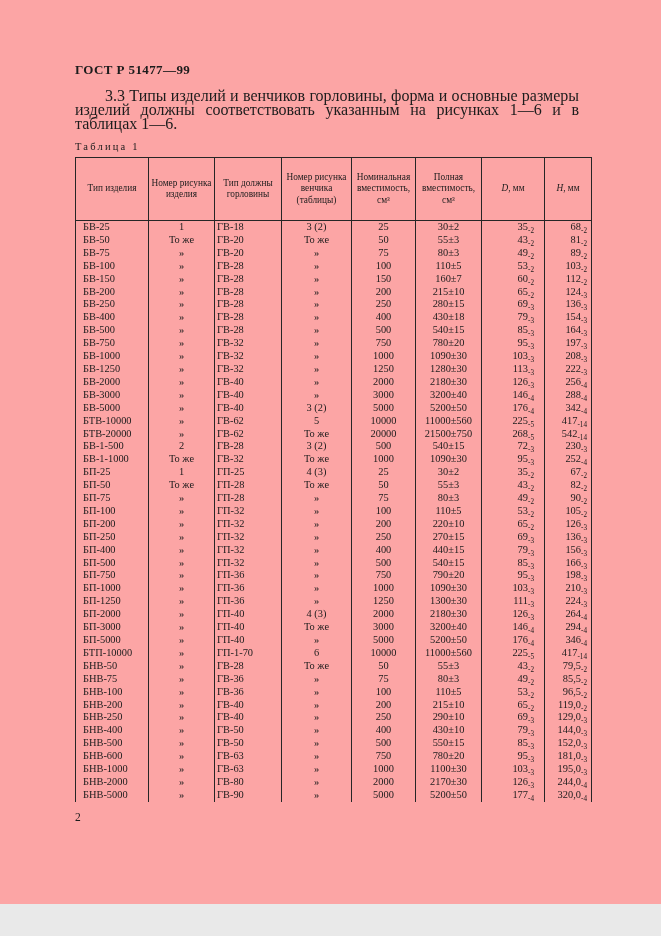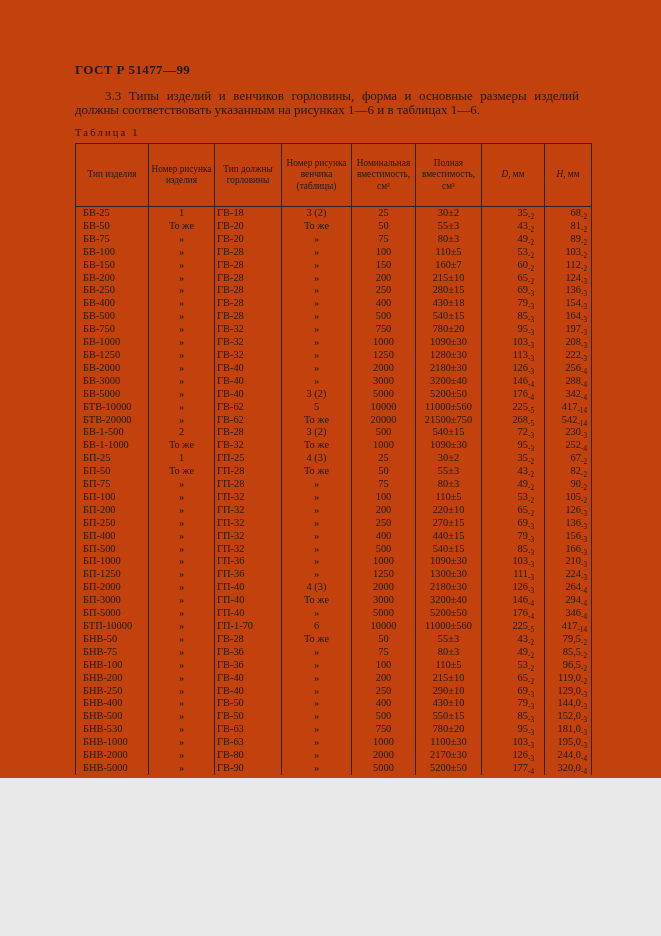--- a/index.html
+++ b/index.html
@@ -1,31 +1,31 @@
 <!DOCTYPE html>
 <html><head>
 <meta charset="utf-8">
 <style>
   html,body{margin:0;padding:0;background:#e9e9e9;}
   .page{
     position:relative;
-    width:661px;height:778px;
-    background:#c2410c;
+    width:661px;height:904px;
+    background:#fca5a5;
     box-sizing:border-box;
     padding:62px 70px 0 75px;
     font-family:"Liberation Serif","DejaVu Serif",serif;
     color:#1c1c1c;
     overflow:hidden;
   }
   .doc-number{
     font-size:13px;font-weight:bold;letter-spacing:0.4px;
   }
   .section-para{
     margin:11px 12px 0 0;
-    font-size:13px;line-height:14px;
+    font-size:16px;line-height:14px;
     text-align:justify;text-indent:30px;font-family:Liberation Serif, serif;
   }
   .table-label{
     margin-top:10px;
     font-size:10.5px;letter-spacing:2.2px;
   }
   table.gost{
     margin-top:5px;
     width:516px;
     border-collapse:collapse;
@@ -362,20 +362,30 @@
           <td class="c0">БП-500</td>
           <td class="c1">»</td>
           <td class="c2">ГП-32</td>
           <td class="c3">»</td>
           <td class="c4">500</td>
           <td class="c5">540±15</td>
           <td class="c6">85<sub>-3</sub></td>
           <td class="c7">166<sub>-3</sub></td>
         </tr>
         <tr>
+          <td class="c0">БП-750</td>
+          <td class="c1">»</td>
+          <td class="c2">ГП-36</td>
+          <td class="c3">»</td>
+          <td class="c4">750</td>
+          <td class="c5">790±20</td>
+          <td class="c6">95<sub>-3</sub></td>
+          <td class="c7">198<sub>-3</sub></td>
+        </tr>
+        <tr>
           <td class="c0">БП-1000</td>
           <td class="c1">»</td>
           <td class="c2">ГП-36</td>
           <td class="c3">»</td>
           <td class="c4">1000</td>
           <td class="c5">1090±30</td>
           <td class="c6">103<sub>-3</sub></td>
           <td class="c7">210<sub>-3</sub></td>
         </tr>
         <tr>
@@ -492,21 +502,21 @@
           <td class="c0">БНВ-500</td>
           <td class="c1">»</td>
           <td class="c2">ГВ-50</td>
           <td class="c3">»</td>
           <td class="c4">500</td>
           <td class="c5">550±15</td>
           <td class="c6">85<sub>-3</sub></td>
           <td class="c7">152,0<sub>-3</sub></td>
         </tr>
         <tr>
-          <td class="c0">БНВ-530</td>
+          <td class="c0">БНВ-600</td>
           <td class="c1">»</td>
           <td class="c2">ГВ-63</td>
           <td class="c3">»</td>
           <td class="c4">750</td>
           <td class="c5">780±20</td>
           <td class="c6">95<sub>-3</sub></td>
           <td class="c7">181,0<sub>-3</sub></td>
         </tr>
         <tr>
           <td class="c0">БНВ-1000</td>

